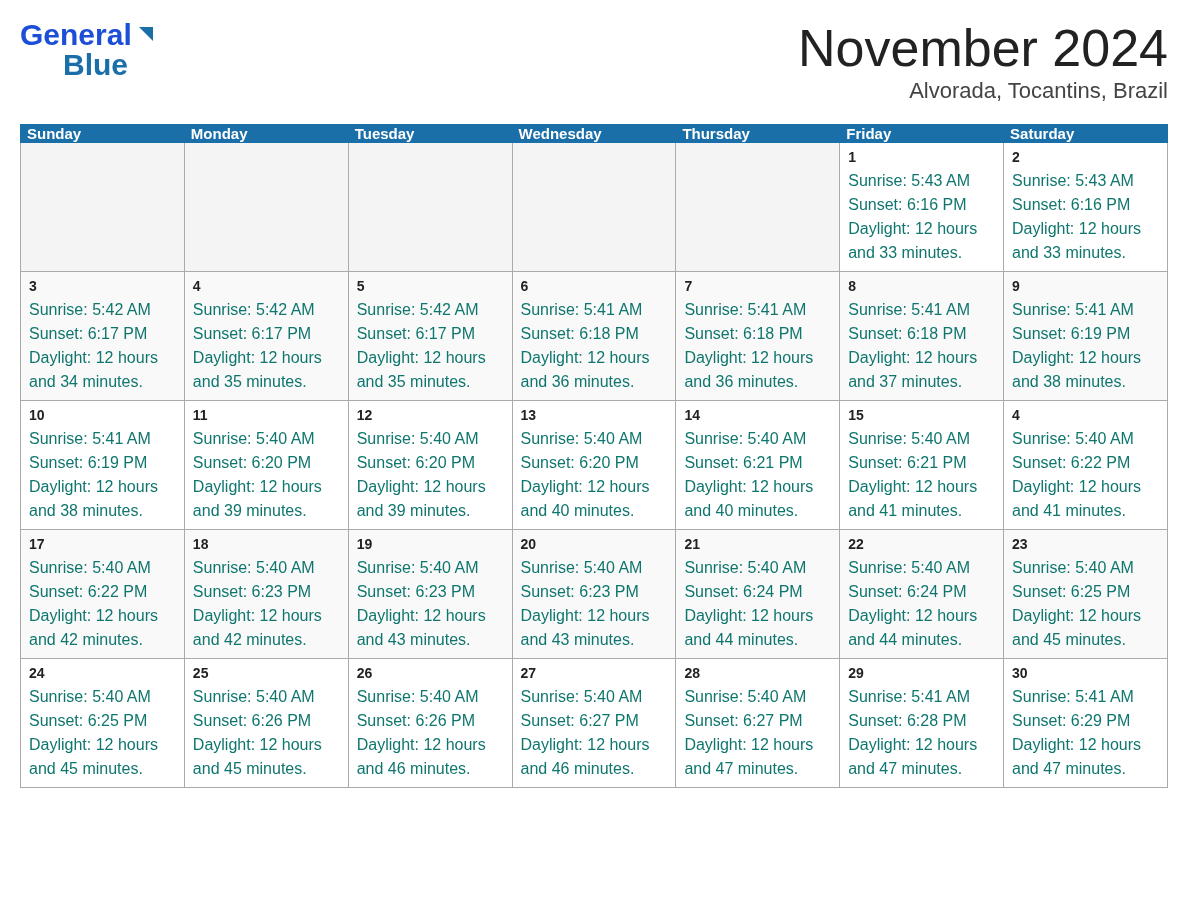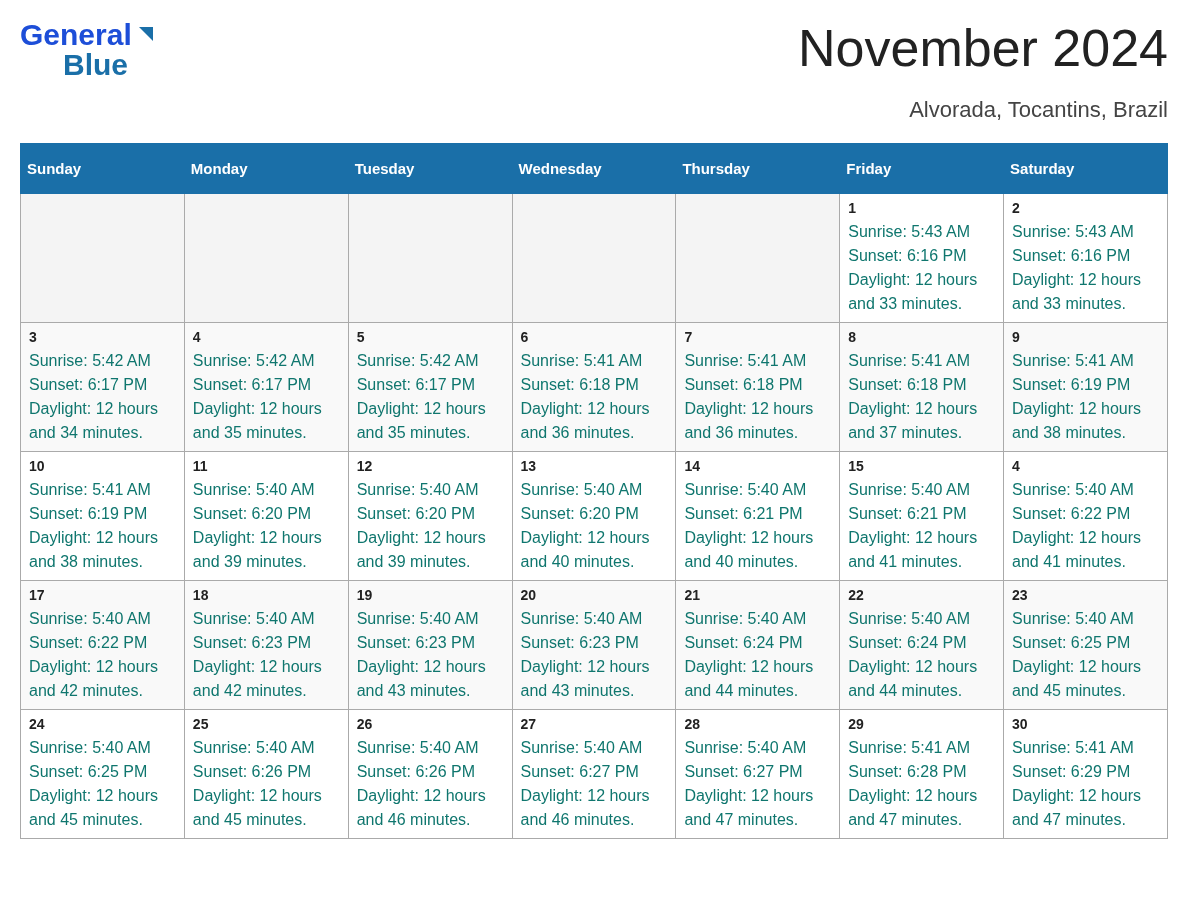--- a/index.html
+++ b/index.html
@@ -26,33 +26,33 @@
     }
     .month-title {
       font-size: 52px;
       font-weight: normal;
       color: #222;
       line-height: 1.1;
     }
     .location {
       font-size: 22px;
       color: #444;
-      margin-top: 20px;
+      margin-top: 1px;
     }
     .calendar {
       width: 100%;
       border-collapse: collapse;
       border: 1px solid #999;
     }
     .calendar th {
       background-color: #1a6fa8;
       color: #fff;
       font-size: 15px;
       font-weight: bold;
-      padding: 16px 6px;
+      padding: 0 6px;
       text-align: left;
       border: 1px solid #1a6fa8;
     }
     .calendar td {
       width: calc(100% / 7);
       vertical-align: top;
       padding: 6px 8px;
       border: 1px solid #aaa;
       min-height: 110px;
       font-size: 12.5px;

